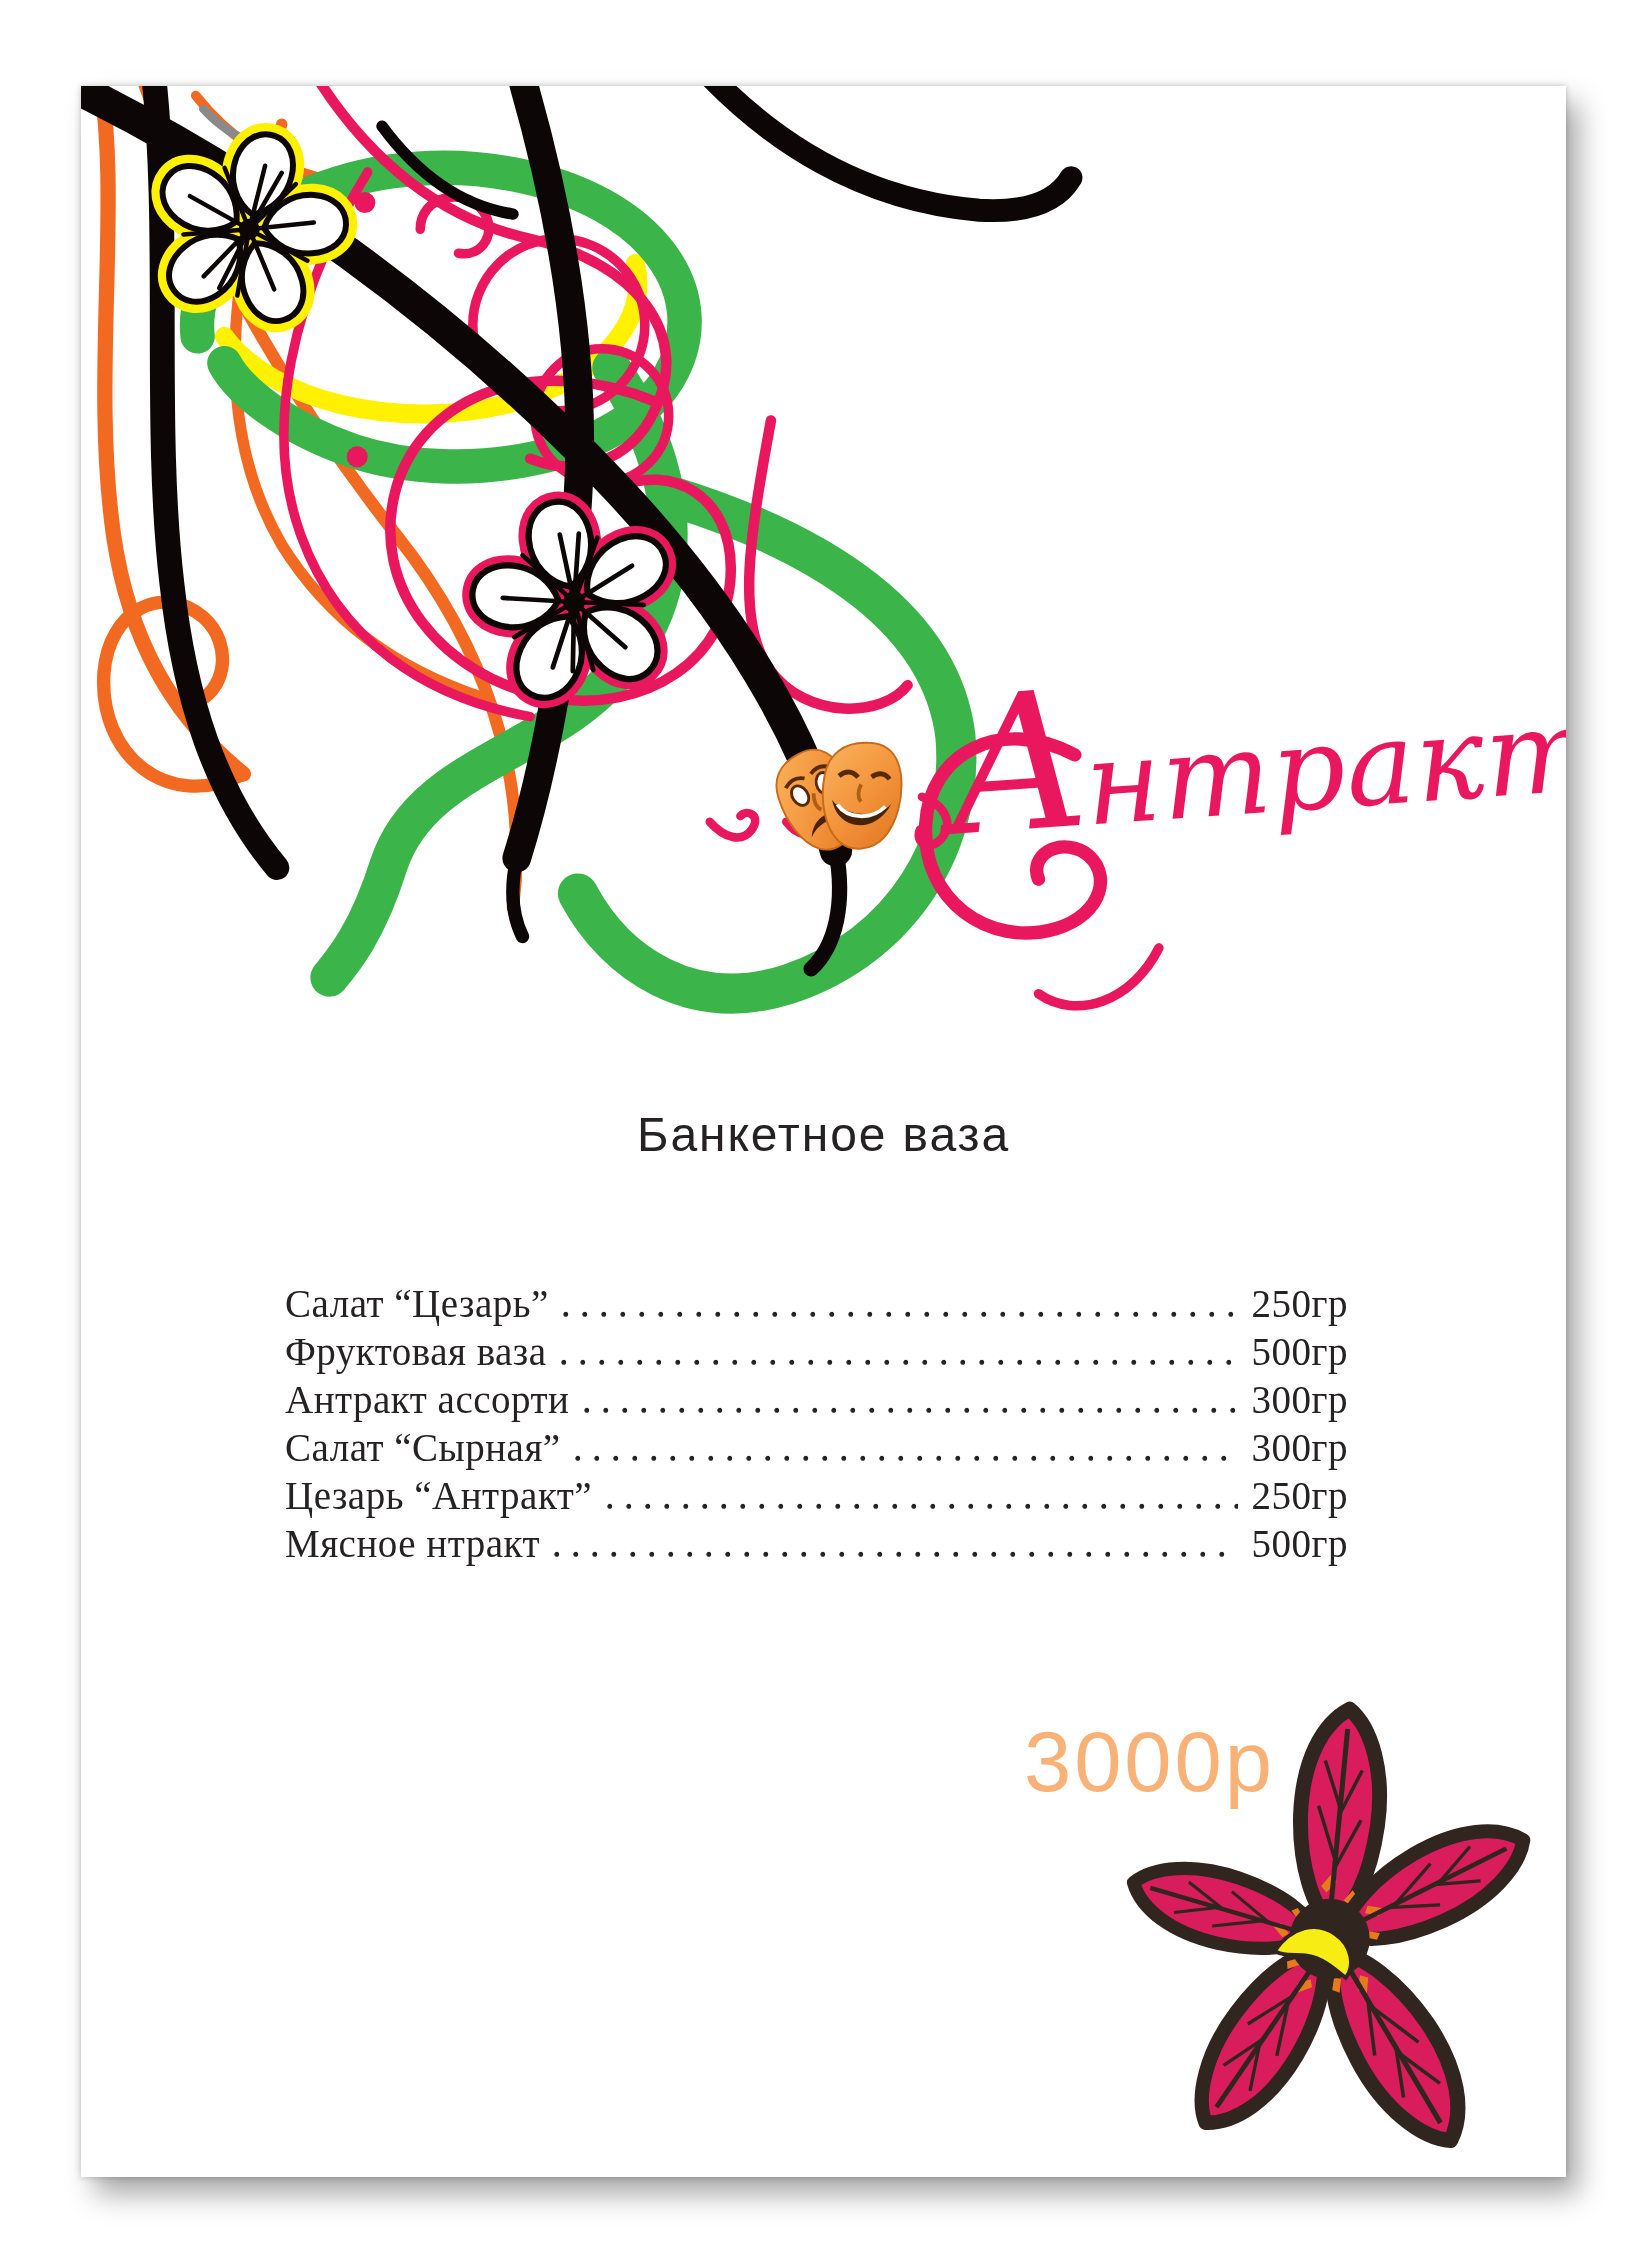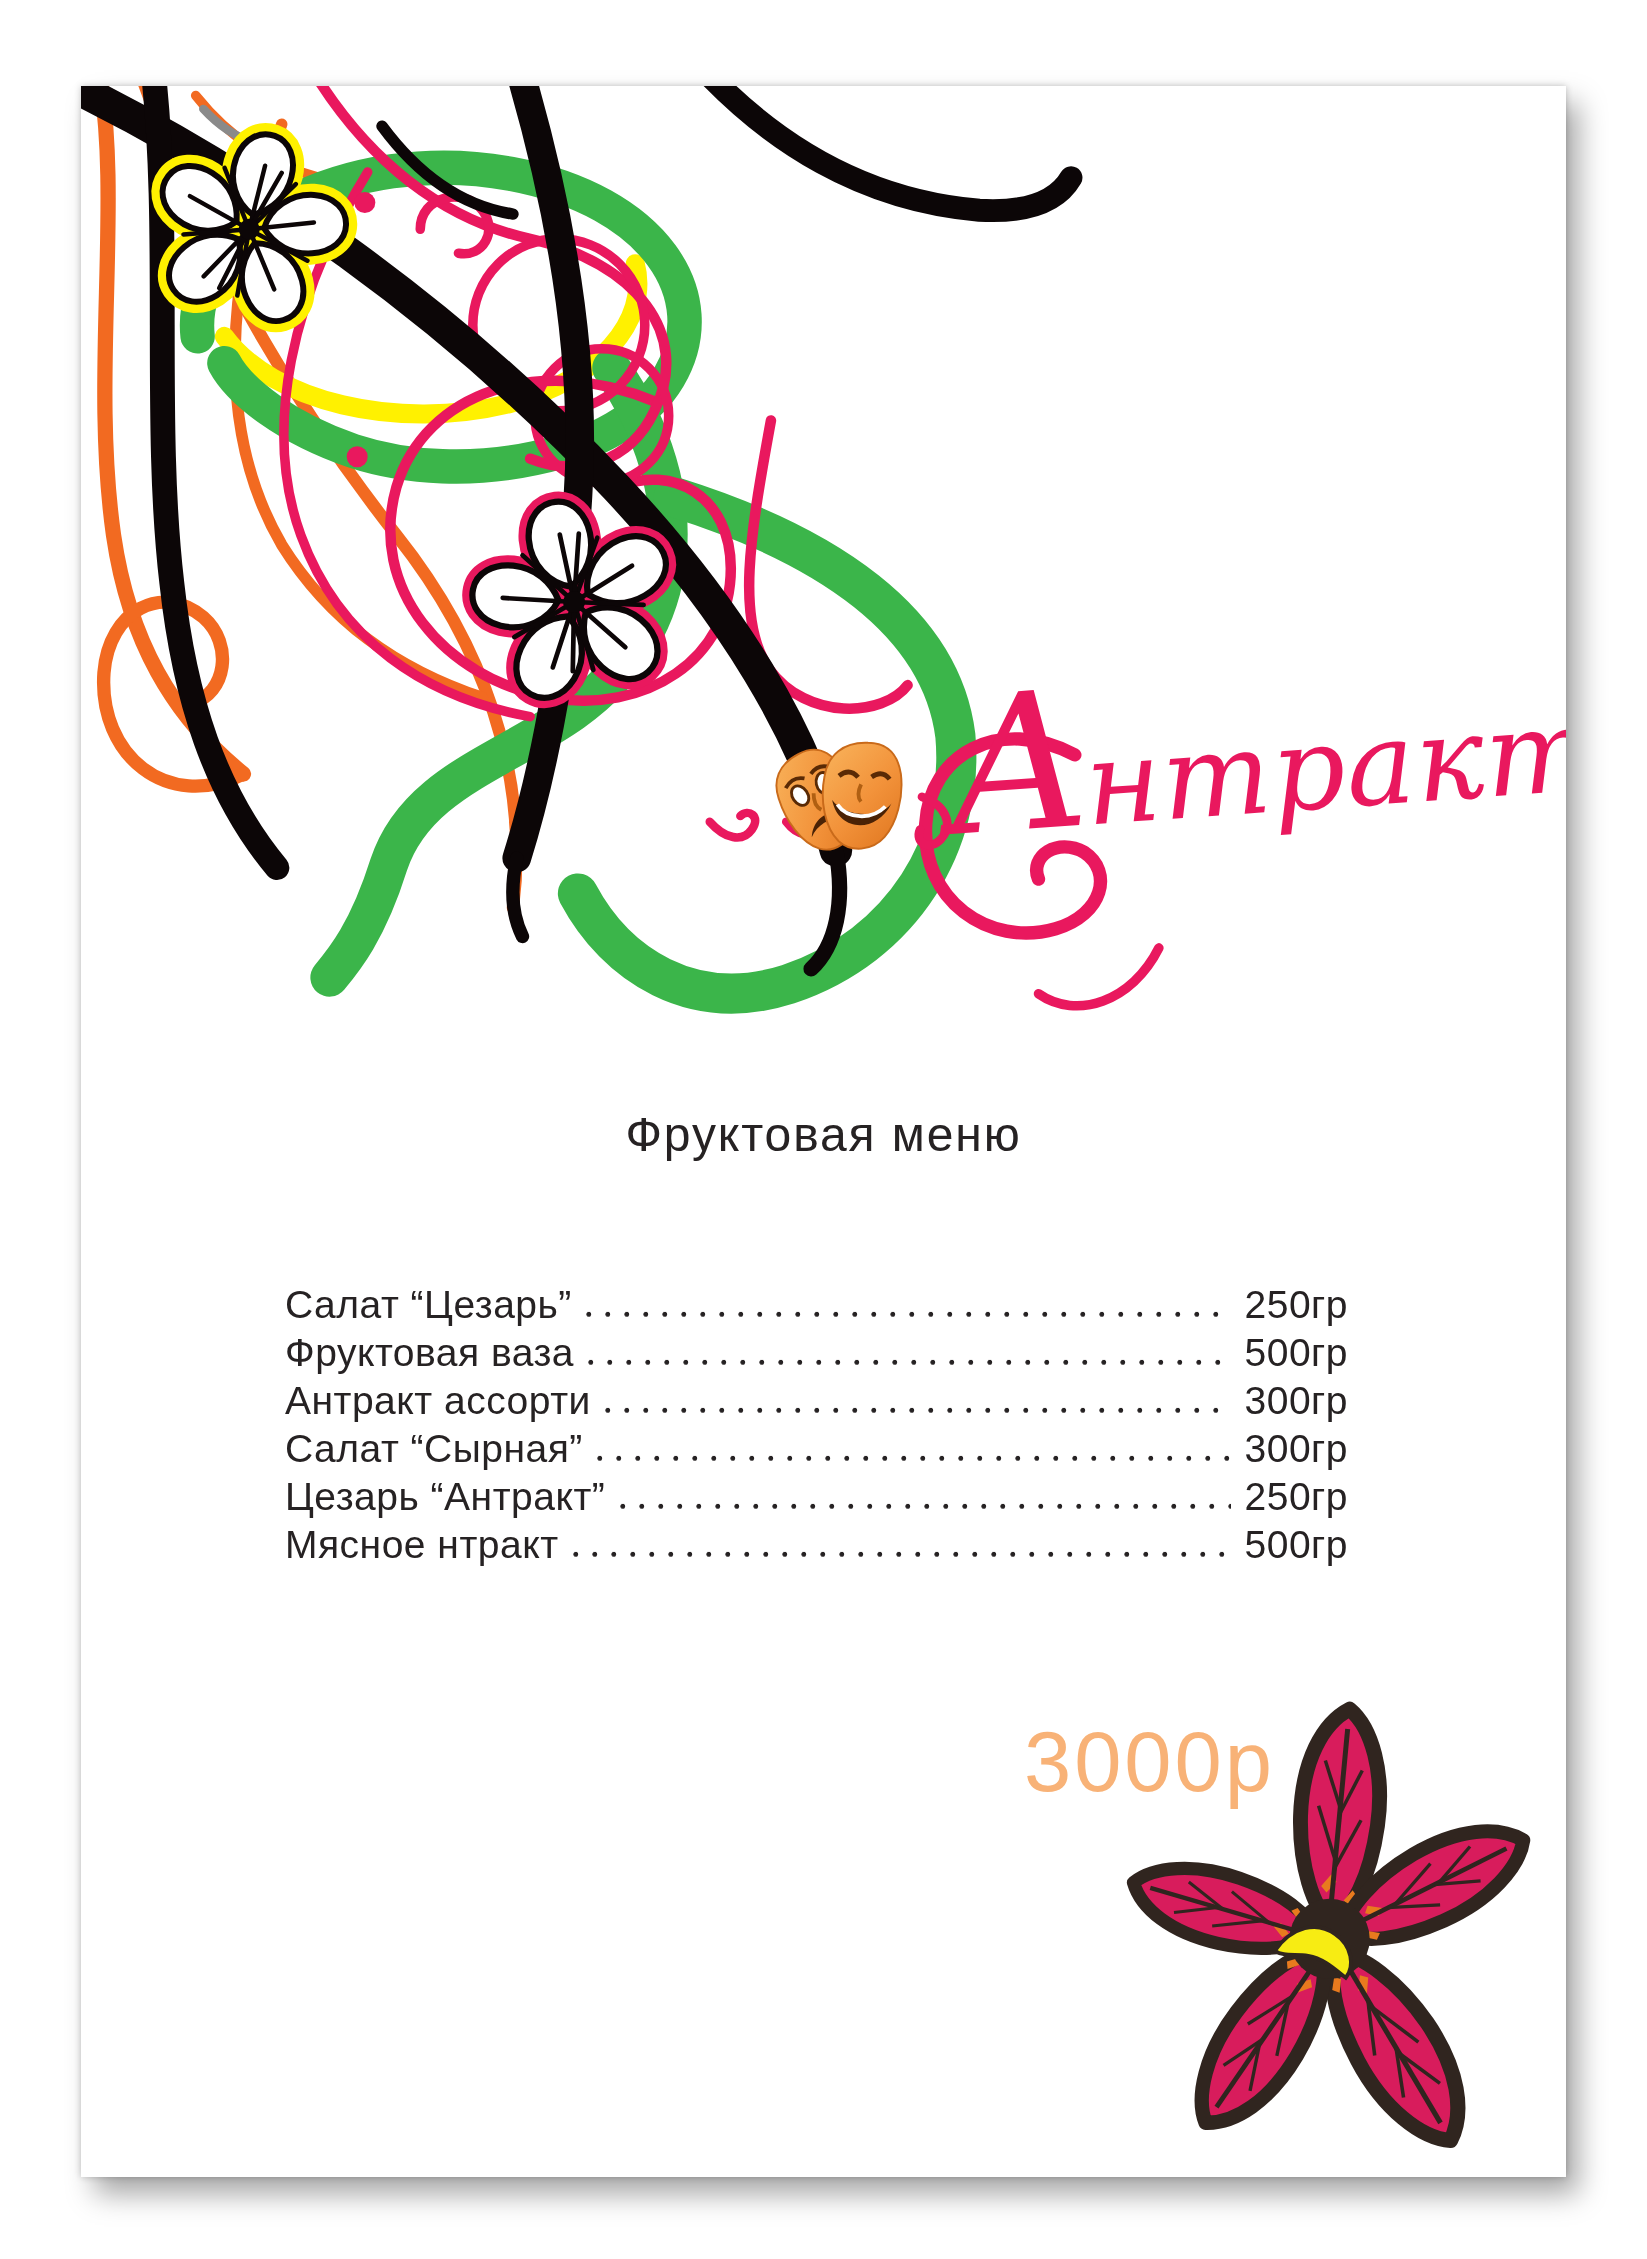--- a/index.html
+++ b/index.html
@@ -46,22 +46,22 @@
   .script .rest{font-size:115px;letter-spacing:1px;}
 
   .menu-title{
     position:absolute;left:0;top:1021px;width:100%;
     text-align:center;color:var(--text);
     font-size:48px;letter-spacing:1.9px;font-weight:400;
   }
 
   .menu-list{position:absolute;left:204px;top:1193px;width:1063px;}
   .menu-row{
-    display:flex;align-items:flex-end;height:48px;
-    color:var(--text);font-size:39px;letter-spacing:0.5px;white-space:nowrap;
+    display:flex;align-items:center;height:48px;
+    color:var(--text);font-size:39px;letter-spacing:0.5px;white-space:nowrap;font-family:Liberation Serif, serif;
   }
   .menu-row .dots{
     flex:1;align-self:flex-end;height:8.6px;margin:0 13.4px 8.6px 13.4px;
     background-image:radial-gradient(circle at 3.8px 4.3px, var(--text) 2.1px, transparent 2.8px);
     background-size:19px 8.6px;background-repeat:repeat-x;
   }
 
   .total-price{
     position:absolute;left:943px;top:1627px;
     color:var(--price-peach);font-size:85px;font-weight:normal;letter-spacing:2.9px;
@@ -175,21 +175,21 @@
         <path d="M14,64 C24,96 64,94 76,60 C66,78 28,80 14,64 Z" fill="#4a2205"></path>
         <path d="M20,68 C32,82 58,80 70,64" stroke="#ffffff" stroke-width="4" fill="none"></path>
       </g>
     </g>
   </svg>
 
   <div class="script">
     <span class="cap">А</span><span class="rest">нтракт</span>
   </div>
 
-  <div class="menu-title">Фруктовая меню</div>
+  <div class="menu-title">Банкетное ваза</div>
 
   <div class="menu-list">
 
   <div class="menu-row">
       <span>Салат “Цезарь”</span>
       <span class="dots"></span>
       <span>250гр</span>
     </div>
       <div class="menu-row">
       <span>Фруктовая ваза</span>

